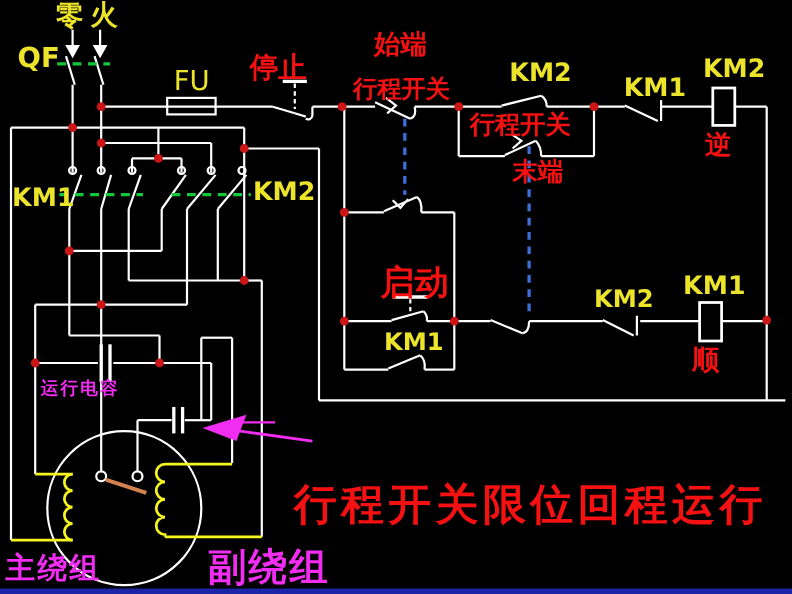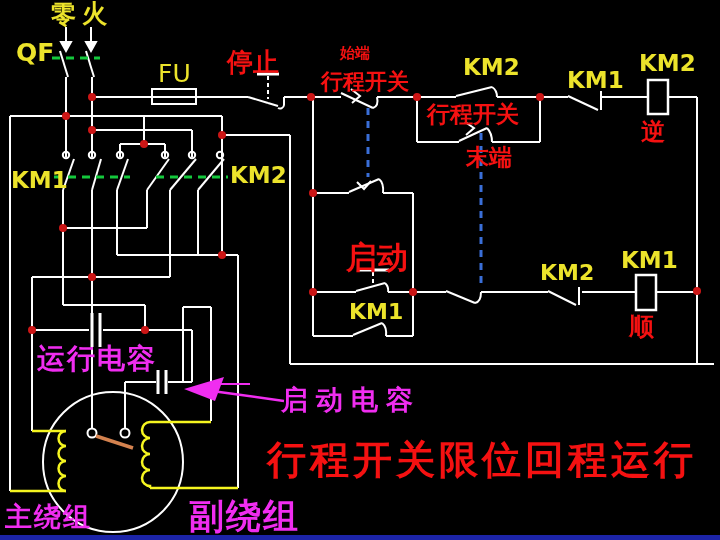--- a/index.html
+++ b/index.html
@@ -245,33 +245,32 @@
     </g>
   </svg>
 
   <div class="lbl yellow" style="left:51px;top:2px;font-size:25px;">零</div>
   <div class="lbl yellow" style="left:82px;top:1px;font-size:25px;">火</div>
   <div class="lbl yellow" style="left:16px;top:40px;font-size:25px;font-weight:700;">QF</div>
   <div class="lbl yellow" style="left:158px;top:61px;font-size:25px;font-weight:400;">FU</div>
   <div class="lbl yellow" style="left:11px;top:169px;font-size:23px;font-weight:600;">KM1</div>
   <div class="lbl yellow" style="left:230px;top:164px;font-size:23px;font-weight:600;">KM2</div>
   <div class="lbl red" style="left:227px;top:49px;font-size:26px;">停止</div>
-  <div class="lbl red" style="left:340px;top:46px;font-size:15px;">始端</div>
+  <div class="lbl red" style="left:340px;top:28px;font-size:24px;">始端</div>
   <div class="lbl red" style="left:321px;top:71px;font-size:22px;">行程开关</div>
   <div class="lbl yellow" style="left:463px;top:56px;font-size:23px;font-weight:600;">KM2</div>
   <div class="lbl yellow" style="left:567px;top:69px;font-size:23px;font-weight:600;">KM1</div>
   <div class="lbl yellow" style="left:639px;top:52px;font-size:23px;font-weight:600;">KM2</div>
   <div class="lbl red" style="left:641px;top:120px;font-size:24px;">逆</div>
   <div class="lbl red" style="left:427px;top:103px;font-size:23px;">行程开关</div>
   <div class="lbl red" style="left:466px;top:146px;font-size:23px;">末端</div>
   <div class="lbl red" style="left:346px;top:242px;font-size:31px;">启动</div>
   <div class="lbl yellow" style="left:349px;top:301px;font-size:22px;font-weight:600;">KM1</div>
   <div class="lbl yellow" style="left:540px;top:262px;font-size:22px;font-weight:600;">KM2</div>
   <div class="lbl yellow" style="left:621px;top:249px;font-size:23px;font-weight:600;">KM1</div>
   <div class="lbl red" style="left:629px;top:314px;font-size:25px;">顺</div>
-  <div class="lbl magenta" style="left:37px;top:345px;font-size:28px;letter-spacing:2px;">运行电容</div>
-  <div class="lbl magenta" style="left:281px;top:386px;font-size:27px;letter-spacing:8px;">启动电容</div>
+  <div class="lbl magenta" style="left:37px;top:345px;font-size:16px;letter-spacing:2px;">运行电容</div>
   <div class="lbl magenta" style="left:5px;top:503px;font-size:27px;letter-spacing:2px;">主绕组</div>
   <div class="lbl red" style="left:267px;top:440px;font-size:39px;letter-spacing:4px;">行程开关限位回程运行</div>
   <div class="lbl magenta" style="left:189px;top:499px;font-size:35px;letter-spacing:2px;text-align:center;">副绕组</div>
 
   <div class="strip"></div>
 </div>
 
 </body></html>

